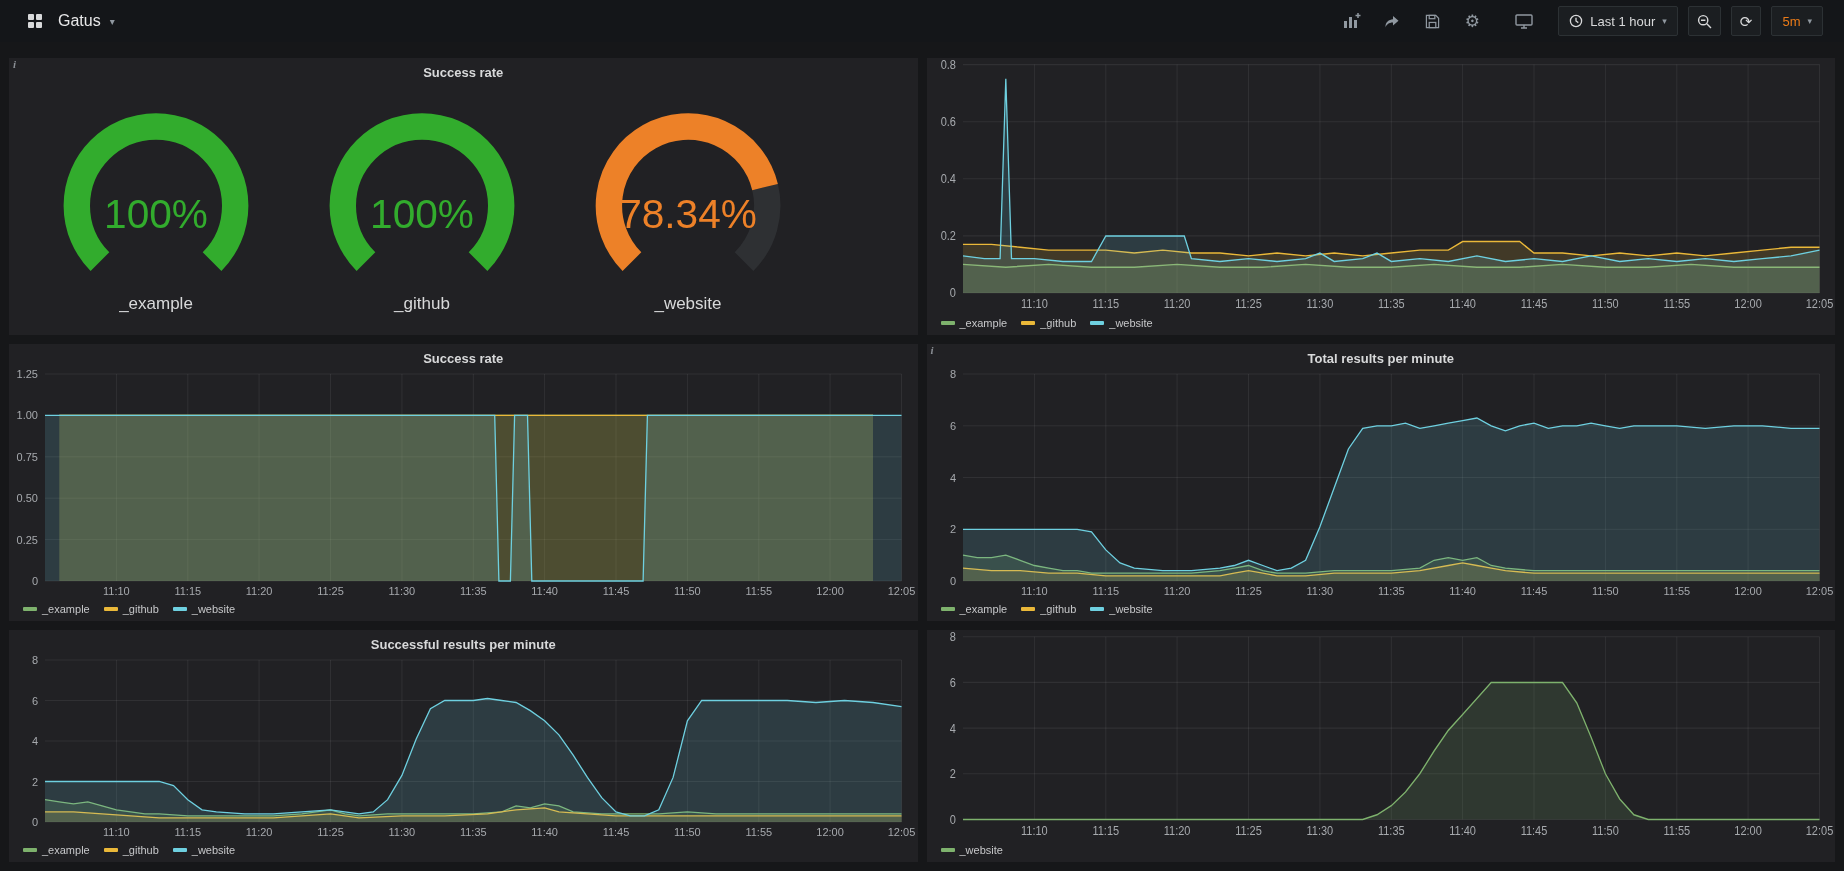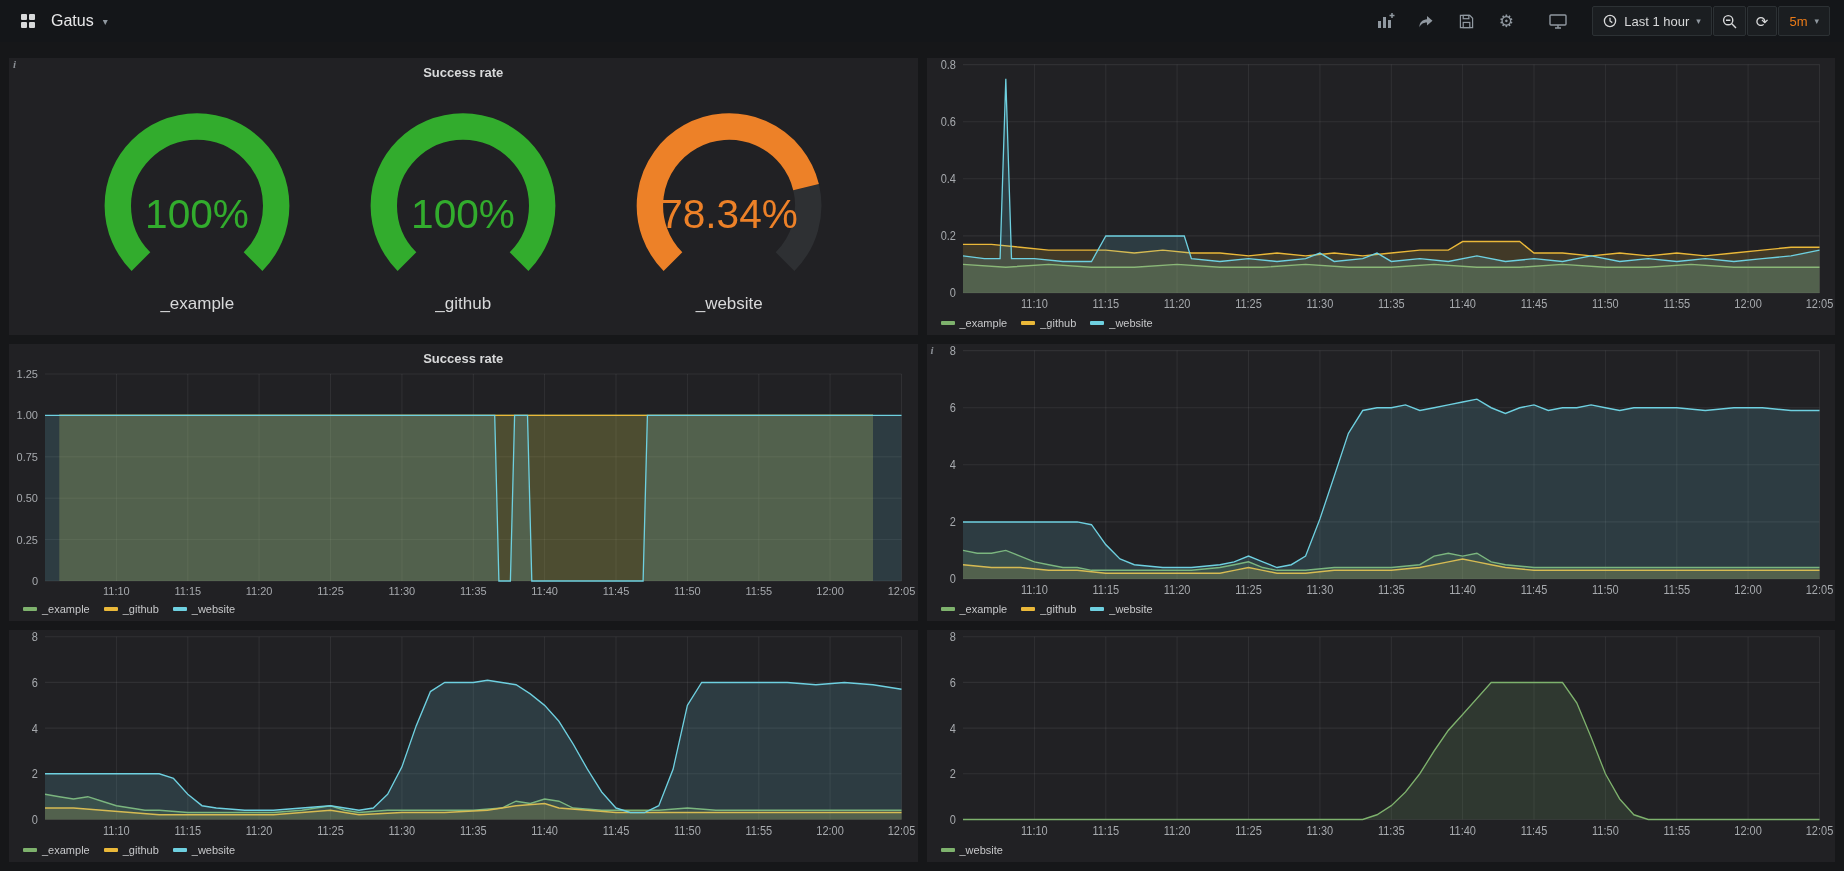--- a/index.html
+++ b/index.html
@@ -1,28 +1,28 @@
 <!DOCTYPE html>
 <html><head>
 <meta charset="utf-8">
 <style>
   *{margin:0;padding:0;box-sizing:border-box}
   html,body{width:1844px;height:871px;overflow:hidden;background:#161719;
     font-family:"Liberation Sans","DejaVu Sans",sans-serif;color:#d8d9da}
   
-  .navbar{height:42px;display:flex;align-items:center;padding:0 14px;background:#141619}
+  .navbar{height:42px;display:flex;align-items:center;padding:0 21px;background:#141619}
   .nav-left{display:flex;align-items:center;gap:9px}
   .nav-title{font-size:16px;color:#e8e8e9;cursor:pointer}
   .caret{font-size:10px;color:#9098a0;cursor:pointer}
   .nav-right{margin-left:auto;display:flex;align-items:center;gap:10px}
   .icon-btn{width:28px;height:28px;display:flex;align-items:center;justify-content:center;
     color:#9098a0;cursor:pointer;font-size:16px}
   .icon-btn svg{display:block}
   .plain-group{display:flex;align-items:center;gap:12px;margin-right:14px}
-  .boxed-group{display:flex;align-items:center;gap:1px}
+  .boxed-group{display:flex;align-items:center;gap:10px}
   .boxed{background:#1b1e21;border:1px solid #2c3134;border-radius:2px;height:30px;
     display:flex;align-items:center;gap:7px;padding:0 10px;color:#d8d9da;font-size:13px;cursor:pointer}
   .boxed .caret{font-size:9px}
   
   .dash{display:grid;grid-template-columns:1fr 1fr;grid-template-rows:277px 277px 232px;
     gap:9px;padding:16px 9px 9px}
   .panel{background:#212124;position:relative;display:flex;flex-direction:column;min-height:0}
   .panel-title{font-size:13px;font-weight:700;color:#d8d9da;text-align:center;
     padding:7px 0 2px;cursor:pointer;flex:0 0 auto}
   .info-corner{position:absolute;top:0;left:4px;font:italic 700 11px "Liberation Serif",serif;
@@ -30,21 +30,21 @@
   
   .chart-wrap{flex:1 1 auto;position:relative;min-height:0}
   .chart-wrap svg{position:absolute;inset:0;width:100%;height:100%;cursor:crosshair}
   .grid{stroke:rgba(255,255,255,0.07);stroke-width:1}
   .tick{fill:#a6a9ad;font-size:11px}
   .legend{display:flex;gap:14px;align-items:center;height:20px;flex:0 0 20px;
     padding:0 10px 4px 14px;font-size:11px;color:#c7c8ca}
   .legend-item{display:flex;align-items:center;cursor:pointer}
   .legend-item .dash-swatch{display:inline-block;width:14px;height:4px;border-radius:1px;margin-right:5px}
   
-  .gauges{flex:1;display:flex;align-items:center;justify-content:center;padding:0 14px}
+  .gauges{flex:1;display:flex;align-items:center;justify-content:flex-start;padding:0 14px}
   .gauge{display:flex;flex-direction:column;align-items:center}
   .gauge svg{width:266px;height:198px}
   .gauge-value{font-size:40px;font-weight:500}
   .gauge-label{font-size:17px;color:#d8d9da;margin-top:-8px}
 </style>
 </head>
 <body>
 
 <header class="navbar">
   <div class="nav-left">
@@ -273,20 +273,21 @@
         </span>
         <span class="legend-item">
           <i class="dash-swatch" style="background:#6ed0e0"></i>
           <span>_website</span>
         </span>
       </div>
   </section>
 
   <section class="panel">
     <span class="info-corner">i</span>
+    <h2 class="panel-title">Total results per minute</h2>
     <div class="chart-wrap">
         <svg preserveAspectRatio="none" viewBox="0 0 908.5 233">
           <line class="grid" x1="107.4" y1="6" x2="107.4" y2="213"></line>
           <text class="tick" text-anchor="middle" x="107.4" y="227">11:10</text>
           <line class="grid" x1="178.8" y1="6" x2="178.8" y2="213"></line>
           <text class="tick" text-anchor="middle" x="178.8" y="227">11:15</text>
           <line class="grid" x1="250.1" y1="6" x2="250.1" y2="213"></line>
           <text class="tick" text-anchor="middle" x="250.1" y="227">11:20</text>
           <line class="grid" x1="321.5" y1="6" x2="321.5" y2="213"></line>
           <text class="tick" text-anchor="middle" x="321.5" y="227">11:25</text>
@@ -334,20 +335,21 @@
           <span>_github</span>
         </span>
         <span class="legend-item">
           <i class="dash-swatch" style="background:#6ed0e0"></i>
           <span>_website</span>
         </span>
       </div>
   </section>
 
   <section class="panel">
+    <h2 class="panel-title">Successful results per minute</h2>
     <div class="chart-wrap">
         <svg preserveAspectRatio="none" viewBox="0 0 908.5 188">
           <line class="grid" x1="107.4" y1="6" x2="107.4" y2="168"></line>
           <text class="tick" text-anchor="middle" x="107.4" y="182">11:10</text>
           <line class="grid" x1="178.8" y1="6" x2="178.8" y2="168"></line>
           <text class="tick" text-anchor="middle" x="178.8" y="182">11:15</text>
           <line class="grid" x1="250.1" y1="6" x2="250.1" y2="168"></line>
           <text class="tick" text-anchor="middle" x="250.1" y="182">11:20</text>
           <line class="grid" x1="321.5" y1="6" x2="321.5" y2="168"></line>
           <text class="tick" text-anchor="middle" x="321.5" y="182">11:25</text>

